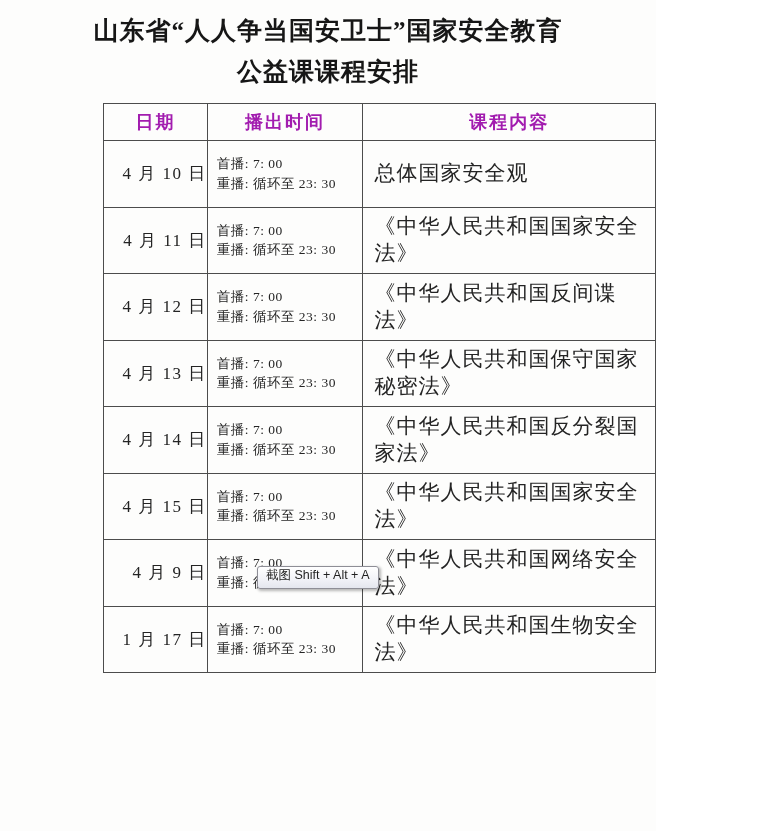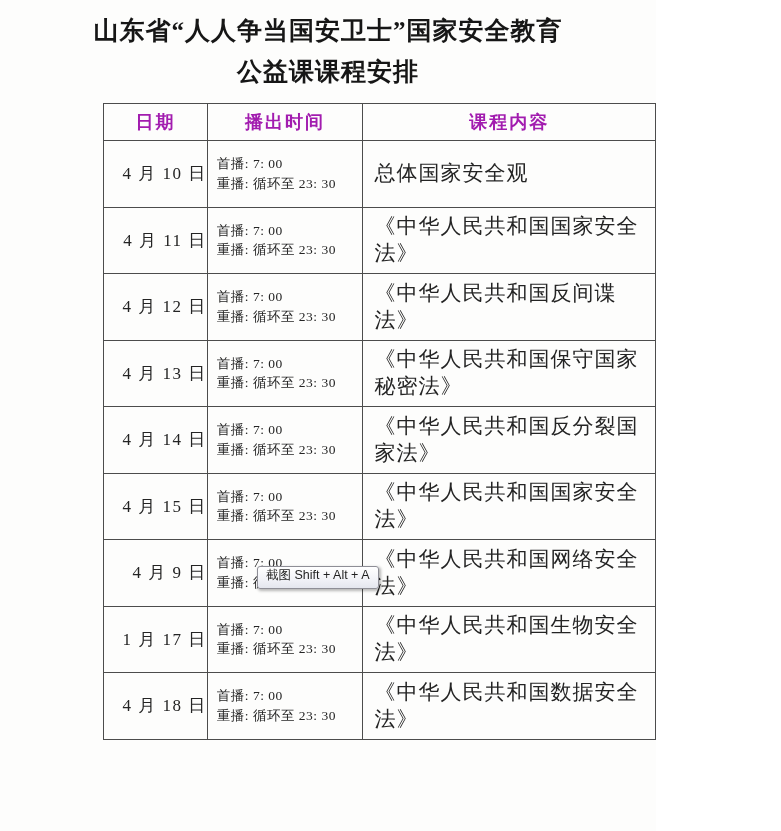--- a/index.html
+++ b/index.html
@@ -166,28 +166,20 @@
         <td class="content-cell">《中华人民共和国网络安全法》</td>
       </tr>
       <tr>
         <td class="date-cell">1 月 17 日</td>
         <td class="time-cell">
           <div class="time-line">首播: 7: 00</div>
           <div class="time-line">重播: 循环至 23: 30</div>
         </td>
         <td class="content-cell">《中华人民共和国生物安全法》</td>
       </tr>
-      <tr>
-        <td class="date-cell">4 月 18 日</td>
-        <td class="time-cell">
-          <div class="time-line">首播: 7: 00</div>
-          <div class="time-line">重播: 循环至 23: 30</div>
-        </td>
-        <td class="content-cell">《中华人民共和国数据安全法》</td>
-      </tr>
     </tbody>
   </table>
 
   <div class="tooltip">
     <span>截图 Shift + Alt + A</span>
   </div>
 
 </div>
 
 </body></html>

